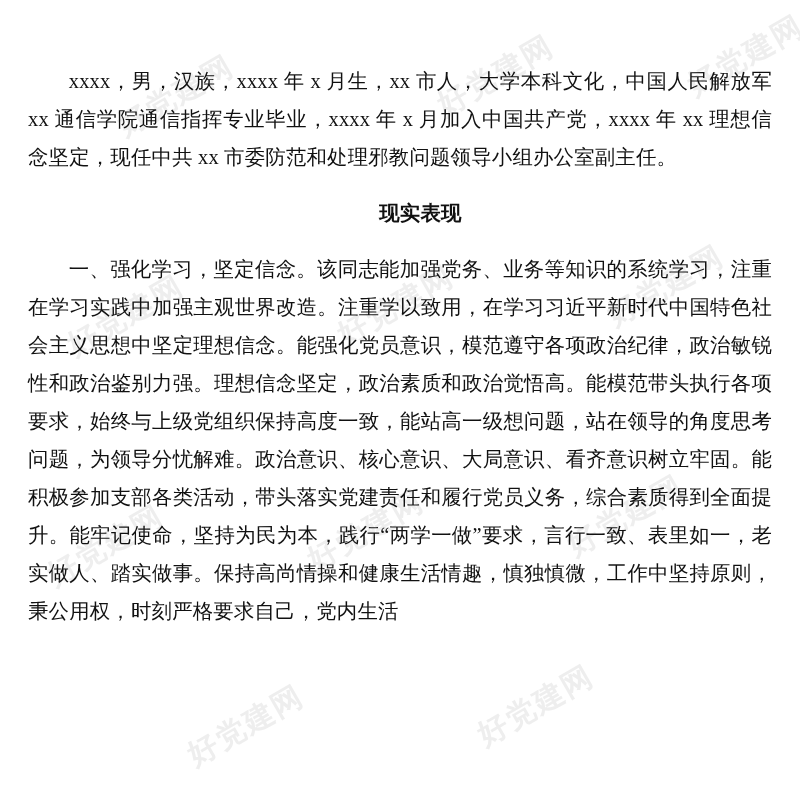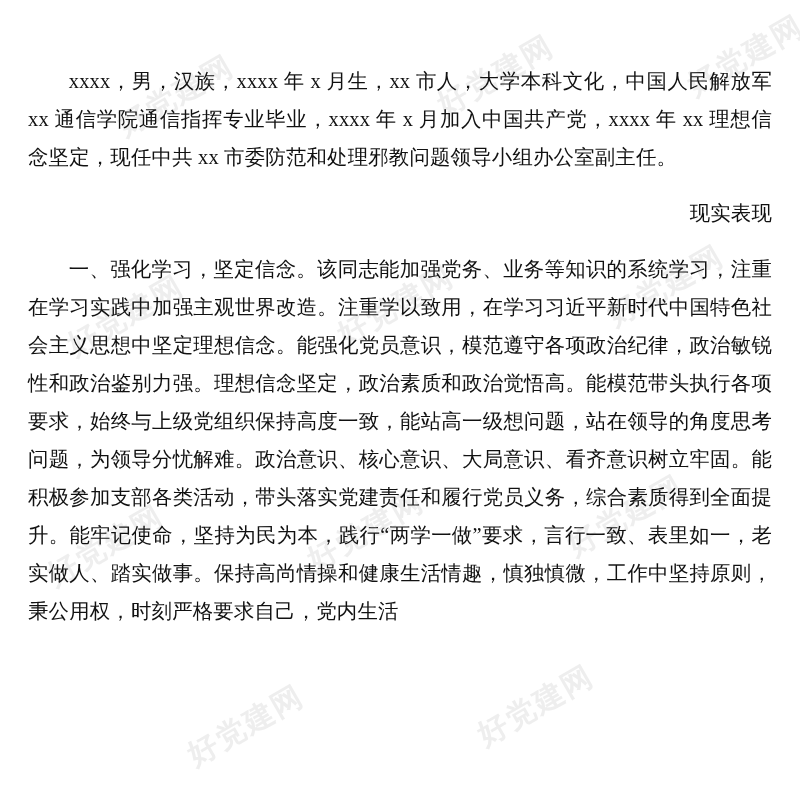--- a/index.html
+++ b/index.html
@@ -72,21 +72,22 @@
     letter-spacing: 0.2px;
     font-family: "Liberation Serif", "DejaVu Serif", serif;
   }
   .para + .para { margin-top: 18px; }
 
   .indent {
     text-indent: 2em;
   }
 
   .short-line {
-    text-align: right;
+    text-align: center;
+    font-weight: bold;
   }
 </style>
 </head>
 <body>
 
 <div id="page">
 
   <div id="watermarks">
     <span class="wm" style="left:110px; top:110px;">好党建网</span>
     <span class="wm" style="left:430px; top:90px;">好党建网</span>

